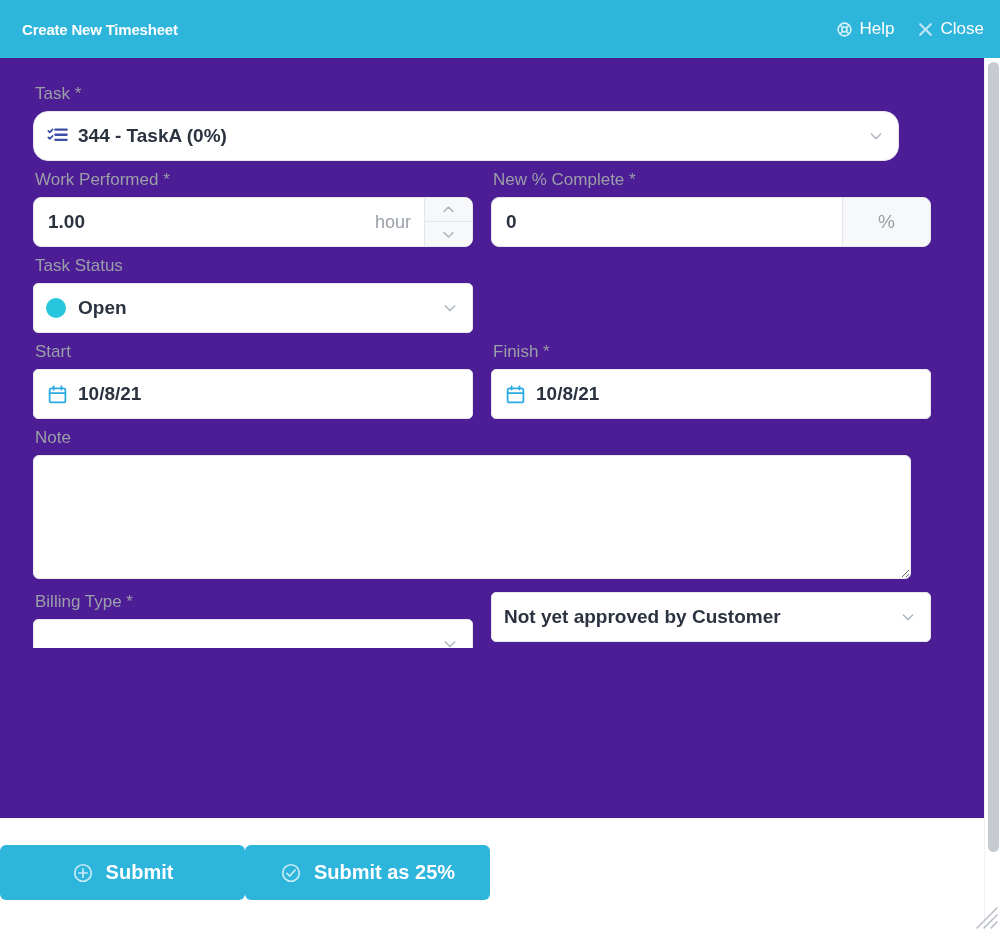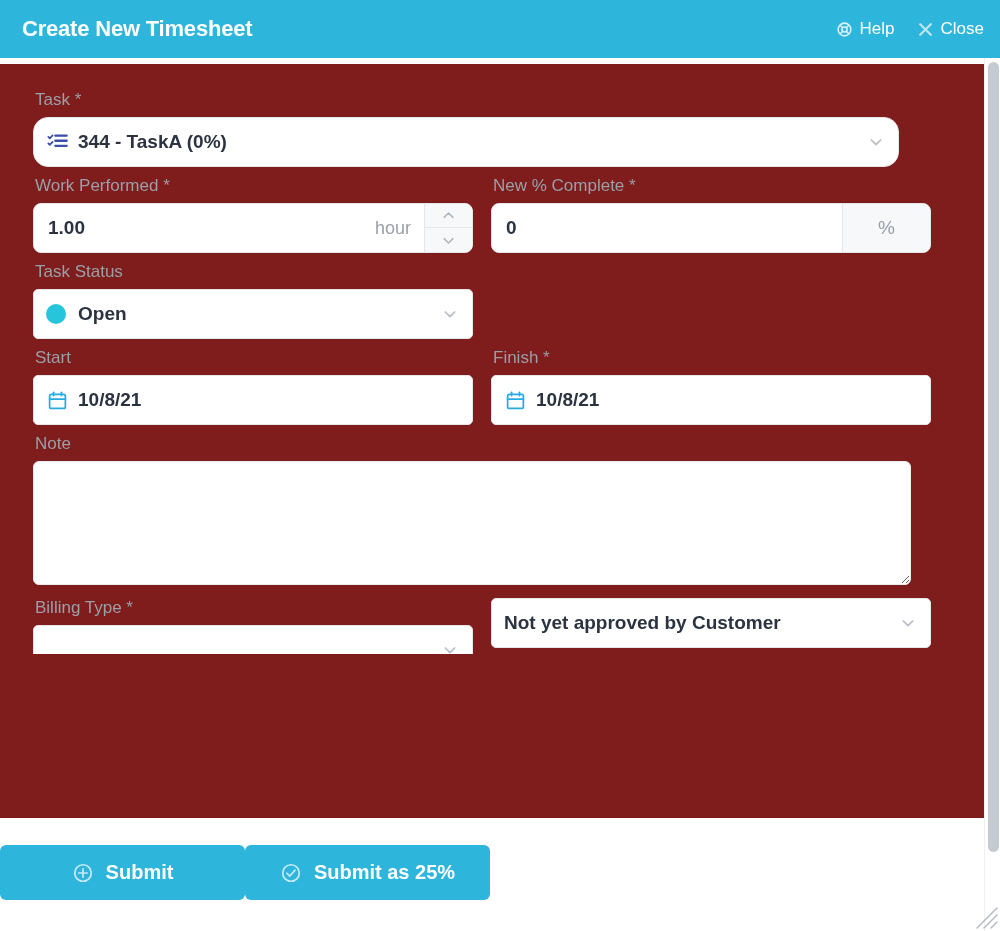--- a/index.html
+++ b/index.html
@@ -26,21 +26,21 @@
     top: 0; left: 0;
     width: 1000px;
     height: 58px;
     background: #2EB5DC;
     display: flex;
     align-items: center;
     padding: 0 16px 0 22px;
   }
   .titlebar-title {
     color: #ffffff;
-    font-size: 22px;
+    font-size: 15px;
     font-weight: bold;
     letter-spacing: -0.2px;
     white-space: nowrap;
   }
   .titlebar-spacer { flex: 1 1 auto; }
   .titlebar-action {
     display: flex;
     align-items: center;
     gap: 7px;
     color: #ffffff;
@@ -54,25 +54,25 @@
     align-items: center;
     justify-content: center;
     width: 17px;
     height: 17px;
     opacity: 0.82;
   }
 
   
   .form-scroll {
     position: absolute;
-    top: 64px; left: 0;
+    top: 58px; left: 0;
     width: 992px;
     height: 760px;
     overflow: hidden;
-    background: #7f1d1d;
+    background: #4c1d95;
     padding: 26px 40px 0 33px;
   }
 
   .row {
     display: flex;
     gap: 18px;
     margin-bottom: 9px;
   }
   .col { width: 440px; flex: 0 0 440px; }
   .col-full { width: 878px; flex: 0 0 878px; }

